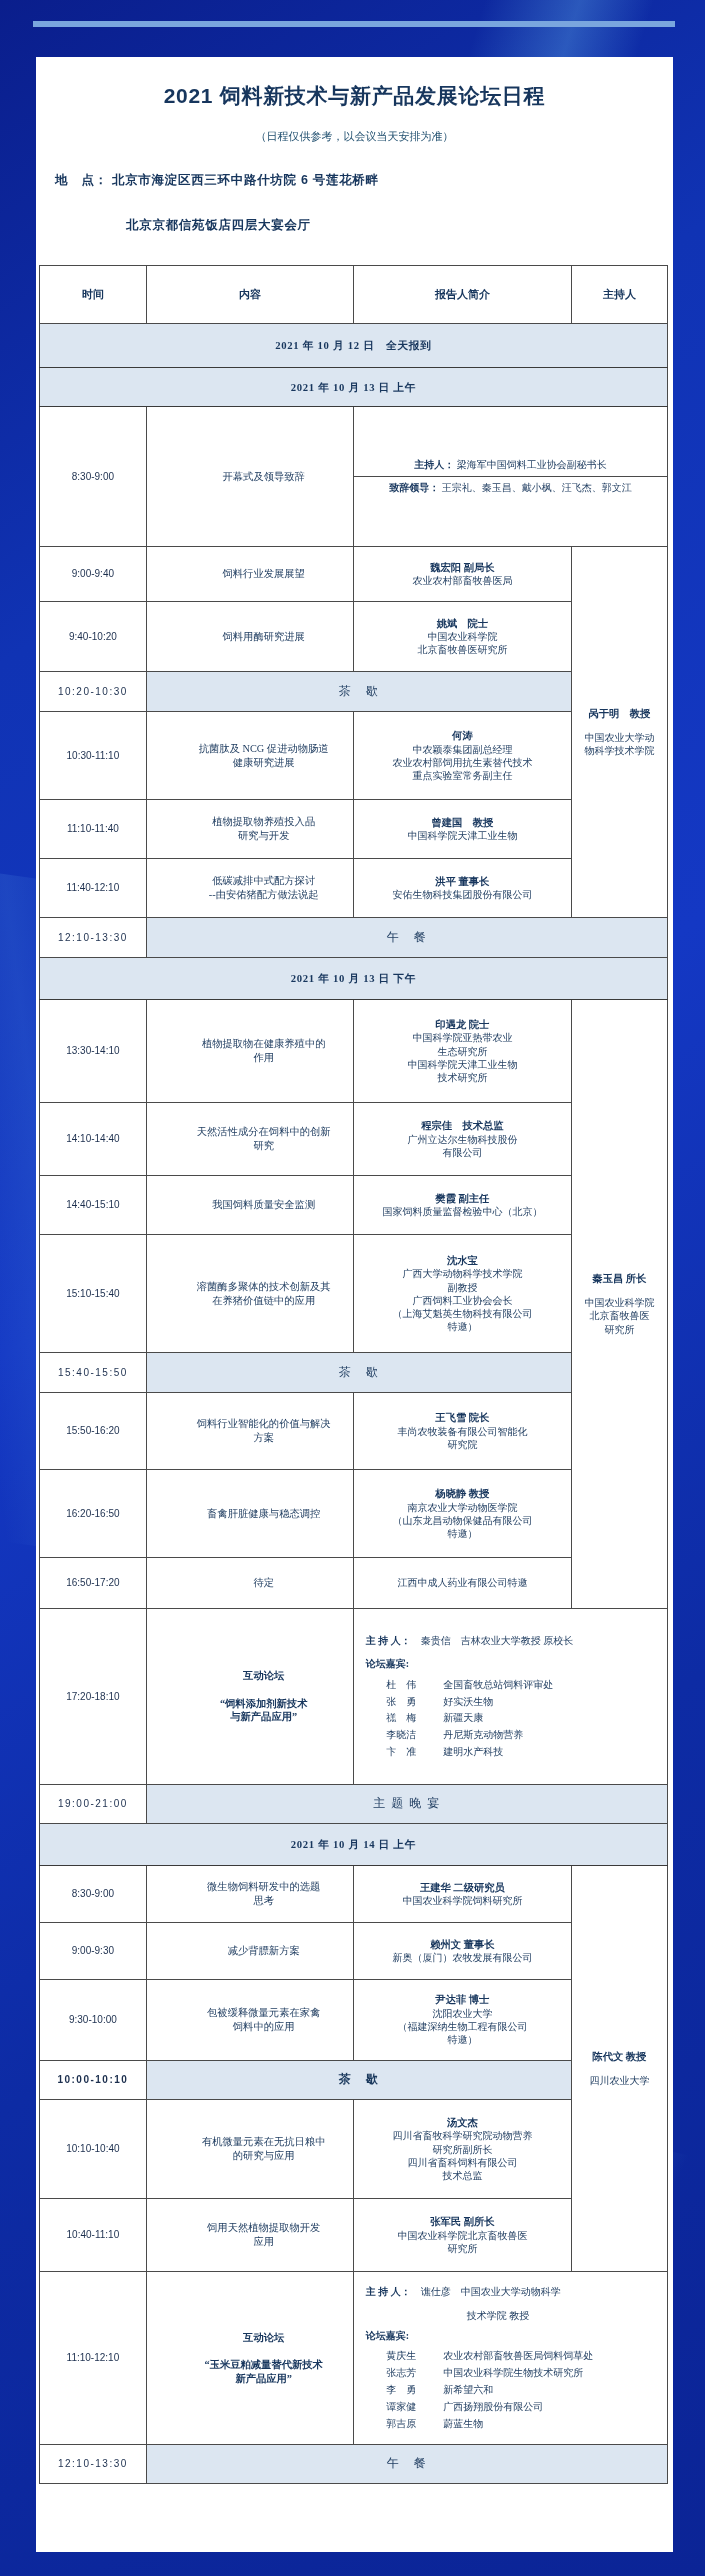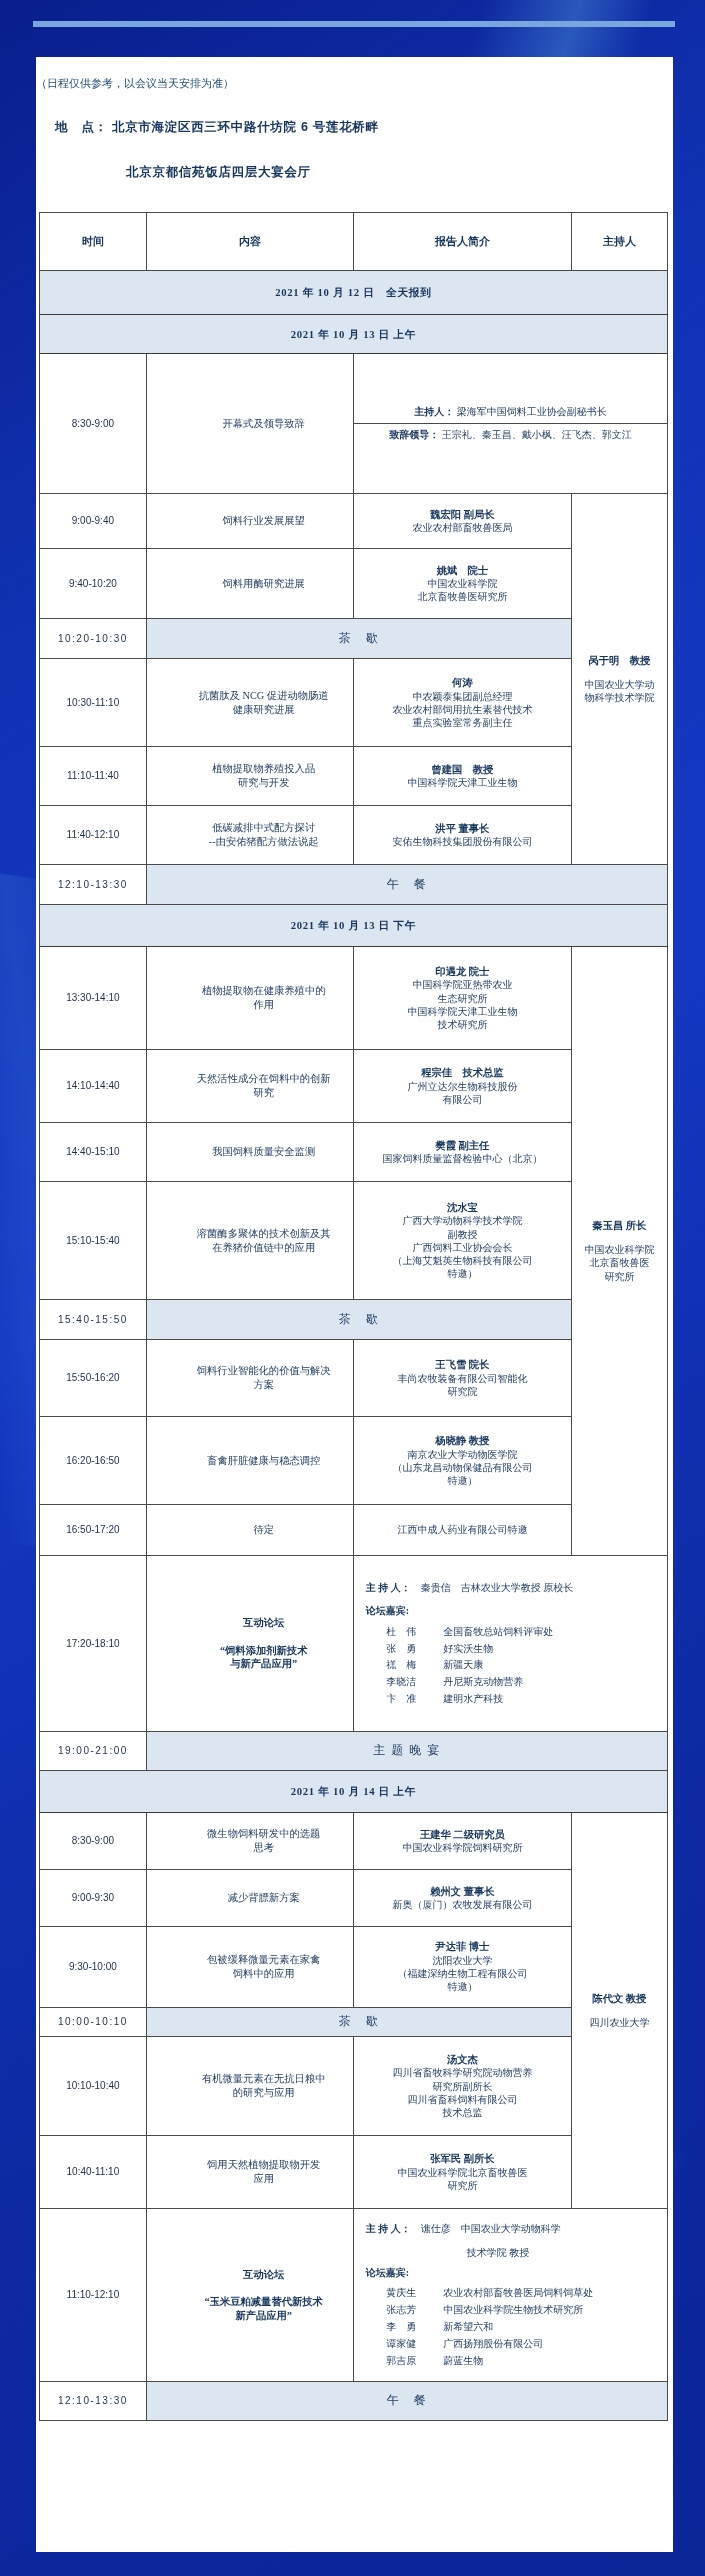--- a/index.html
+++ b/index.html
@@ -20,21 +20,21 @@
     transform:rotate(8deg);}
   .top-stripe{position:absolute;left:33px;top:20.6px;width:642px;height:6.6px;background:#7aa6de;}
   .panel{
     position:absolute;left:36px;top:57px;width:637px;height:2495px;
     background:#ffffff;overflow:hidden;
   }
   .doc-title{
     margin-top:25px;text-align:center;font-size:21px;font-weight:bold;color:#17365d;
     font-family:"Liberation Sans","DejaVu Sans",sans-serif;letter-spacing:0.7px;
   }
-  .doc-subtitle{margin-top:19px;font-size:11px;color:#1f4e6e;}
+  .doc-subtitle{margin-top:19px;text-align:center;font-size:11px;color:#1f4e6e;}
   .meta-line{
     margin-top:34px;margin-left:19px;font-size:12.5px;font-weight:bold;color:#17365d;
     font-family:"Liberation Sans","DejaVu Sans",sans-serif;letter-spacing:0.7px;
   }
   .meta-line.second{margin-top:28px;}
   .meta-line.third{margin-top:28px;margin-left:90px;}
   table.schedule{
     border-collapse:collapse;table-layout:fixed;width:627px;margin:31px 0 0 2.9px;
     border:1.5px solid #3a3a3a;color:#1c3a5e;
   }
@@ -72,20 +72,21 @@
 </style>
 </head>
 <body>
 
 <div class="streak streak1"></div>
 <div class="streak streak2"></div>
 <div class="streak streak3"></div>
 <div class="top-stripe"></div>
 
 <div class="panel">
+  <div class="doc-title">2021 饲料新技术与新产品发展论坛日程</div>
   <div class="doc-subtitle">（日程仅供参考，以会议当天安排为准）</div>
   <div class="meta-line second">地　点：  北京市海淀区西三环中路什坊院 6 号莲花桥畔</div>
   <div class="meta-line third">北京京都信苑饭店四层大宴会厅</div>
 
   <table class="schedule">
     <colgroup>
       <col class="c-time">
         <col class="c-content">
         <col class="c-speaker">
         <col class="c-mod">
@@ -314,21 +315,21 @@
         <tr style="height: 81px;">
           <td class="time-cell">9:30-10:00</td>
           <td class="content-cell">包被缓释微量元素在家禽<br>饲料中的应用</td>
           <td>
             <span class="sp-name">尹达菲 博士</span>
             <span class="sp-line">沈阳农业大学</span>
             <span class="sp-line">（福建深纳生物工程有限公司</span>
             <span class="sp-line">特邀）</span>
           </td>
         </tr>
-        <tr style="height: 29px;">
+        <tr style="height: 39px; font-weight: bold;">
           <td class="time-cell break-cell">10:00-10:10</td>
           <td class="break-cell" colspan="2">茶　歇</td>
         </tr>
         <tr style="height: 99px;">
           <td class="time-cell">10:10-10:40</td>
           <td class="content-cell">有机微量元素在无抗日粮中<br>的研究与应用</td>
           <td>
             <span class="sp-name">汤文杰</span>
             <span class="sp-line">四川省畜牧科学研究院动物营养</span>
             <span class="sp-line">研究所副所长</span>

